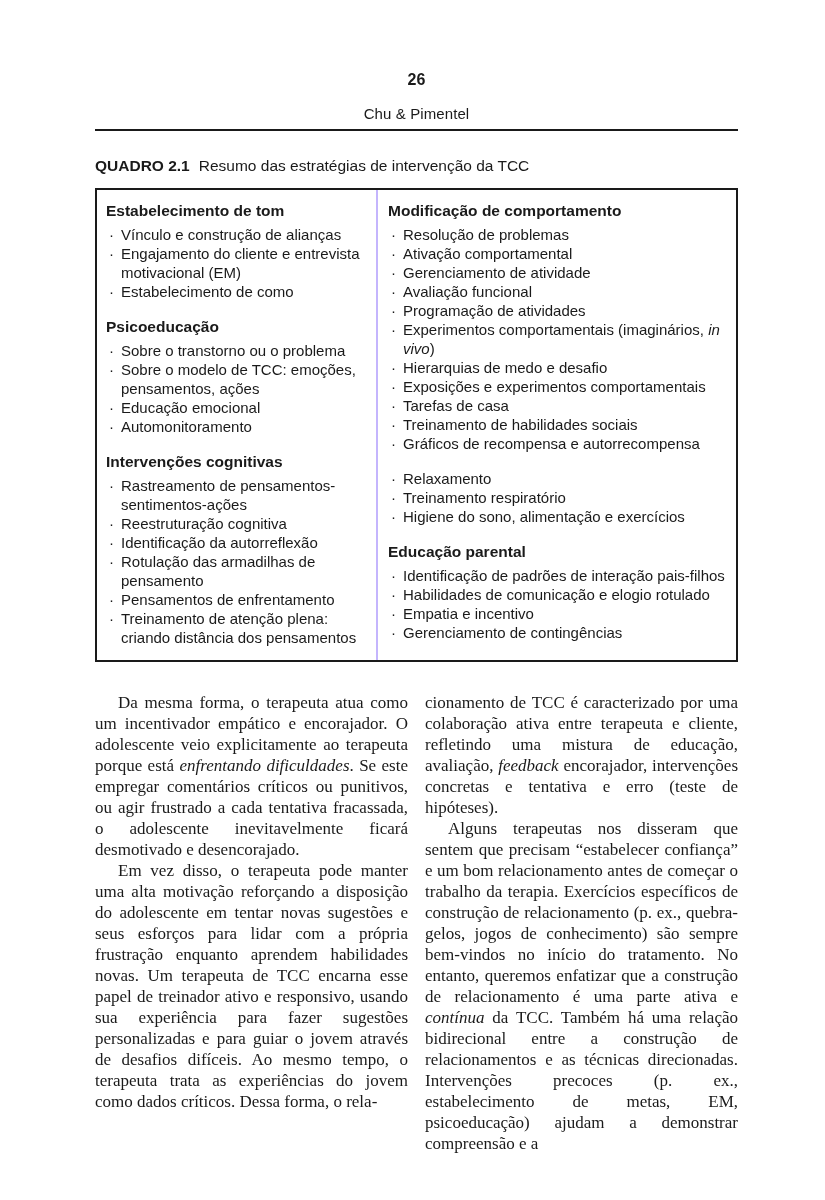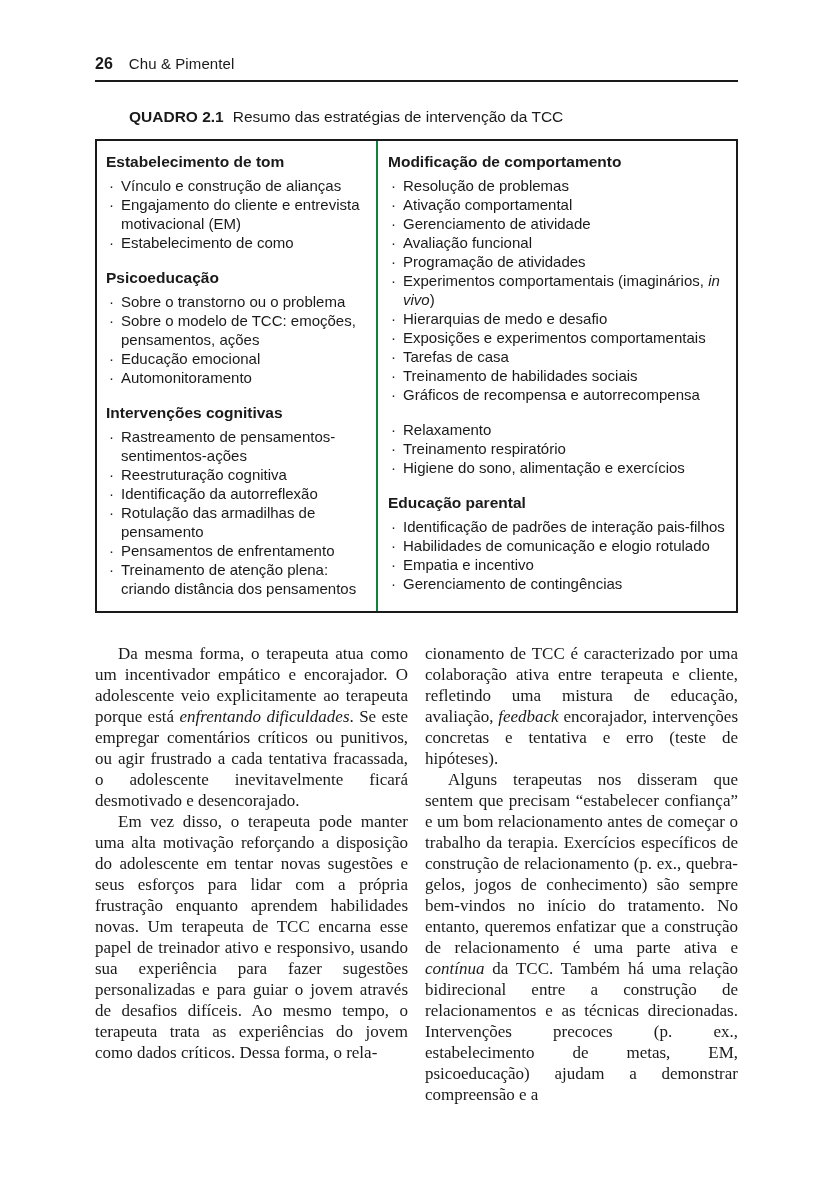--- a/index.html
+++ b/index.html
@@ -10,43 +10,44 @@
     color: #1a1a1a;
   }
   .page {
     position: relative; width: 825px; height: 1200px;
     background: #ffffff; overflow: hidden;
   }
   .content { position: absolute; left: 95px; top: 0; width: 643px; }
 
   
   .header {
-    margin-top: 55px;
-    display: flex; align-items: flex-start; gap: 16px;
+    margin-top: 71px;
+    display: flex; align-items: center; gap: 16px;
     padding-bottom: 7px;
     border-bottom: 2px solid #1a1a1a;
     font-size: 15px;
+    flex-direction: column;
   }
   .page-num { font-weight: 700; font-size: 16px; }
   .running-head { font-size: 15px; letter-spacing: 0.1px; }
 
   
   .caption { margin-top: 26px; font-size: 15.5px; }
-  .caption-label { font-weight: 700; margin-right: 9px; margin-left: 34px; }
+  .caption-label { font-weight: 700; margin-right: 9px; }
 
   
   .tbl {
     margin-top: 13px;
     width: 643px;
     border: 2px solid #1a1a1a;
     display: flex; align-items: stretch;
     font-size: 15px; line-height: 19px;
   }
   .tbl-col { padding: 11px 10px 13px 9px; }
-  .tbl-col.left  { width: 281px; border-right: 2px solid #15803d; }
+  .tbl-col.left  { width: 281px; border-right: 2px solid #c4b5fd; }
   .tbl-col.right { flex: 1; padding-left: 10px; border-radius: 11px; }
   .tbl-section + .tbl-section { margin-top: 16px; }
   .tbl-heading { font-weight: 700; font-size: 15.5px; margin-bottom: 5px; }
   .tbl-list { list-style: none; }
   .tbl-item { display: flex; }
   .tbl-item .bullet { width: 15px; flex: 0 0 15px; text-align: left; padding-left: 3px; }
   .tbl-item .item-text { flex: 1; }
 
   
   .body-cols {

